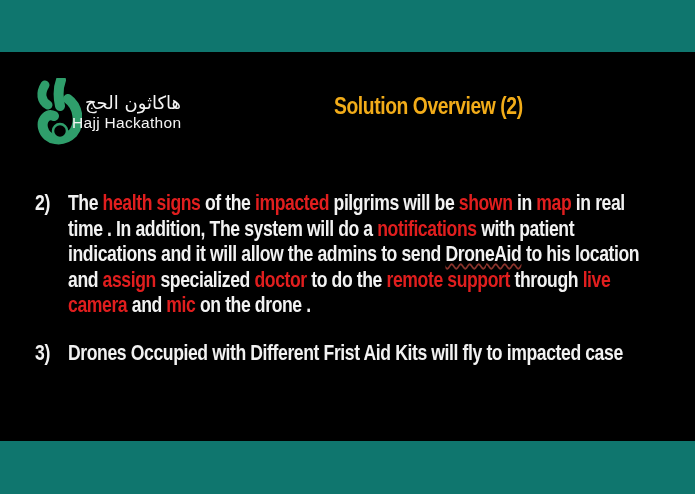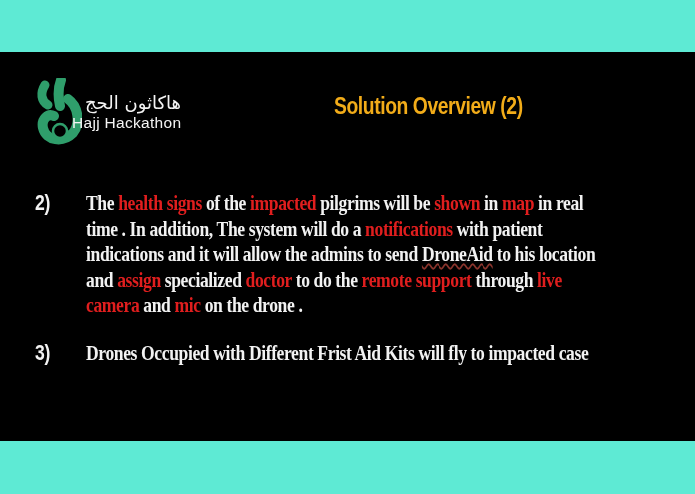--- a/index.html
+++ b/index.html
@@ -3,21 +3,21 @@
 <meta charset="utf-8">
 <style>
   html,body{margin:0;padding:0;}
   body{
     width:695px;height:494px;
     font-family:"Liberation Sans",sans-serif;
     background:#ffffff;
     overflow:hidden;
   }
   .page{
-    position:relative;width:695px;height:494px;background:#5eead4;
+    position:relative;width:695px;height:494px;background:#0f766e;
   }
   .slide{
     position:absolute;left:0;top:52px;width:695px;height:389px;
     background:#000000;overflow:hidden;
   }
   
   .logo-glyph{
     position:absolute;left:35px;top:26px;width:47px;height:67px;
   }
   .logo-arabic{
@@ -43,21 +43,21 @@
   .slide-body{position:absolute;left:0;top:0;width:695px;height:389px;}
   .item-row{position:absolute;left:35px;right:0;}
   .item-row.item-0{top:138px;}
   .item-row.item-1{top:288px;}
   .bullet-number{
     position:absolute;left:0;top:0;
     font-size:22px;font-weight:700;color:var(--body-color);
     line-height:25.5px;letter-spacing:-0.5px;
     transform:scaleX(0.8);transform-origin:0 50%;
   }
-  .bullet-lines{margin-left:51px;font-family:Liberation Serif, serif;}
+  .bullet-lines{margin-left:33px;}
   .bullet-line{
     font-size:22px;font-weight:700;color:var(--body-color);
     line-height:25.5px;letter-spacing:-0.5px;white-space:nowrap;
     transform:scaleX(0.8);transform-origin:0 50%;
   }
   .seg-hl{color:var(--highlight-color);}
   .seg-u{
     text-decoration:underline;
     text-decoration-style:wavy;
     text-decoration-color:var(--underline-color);

